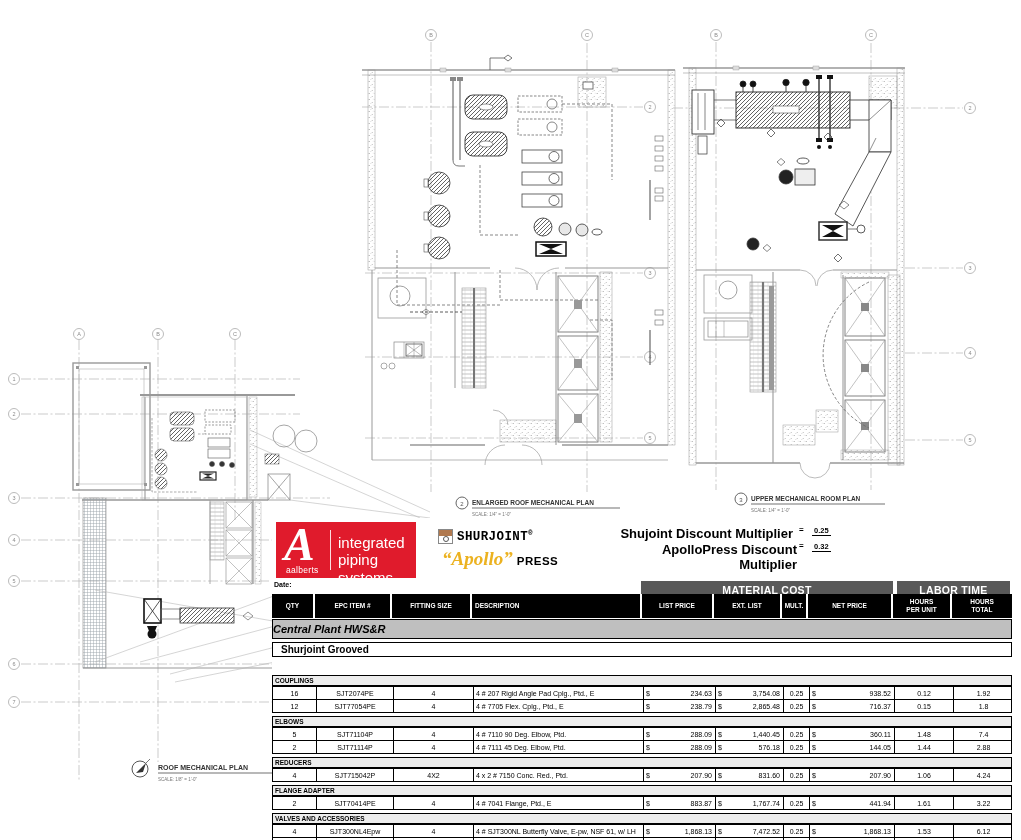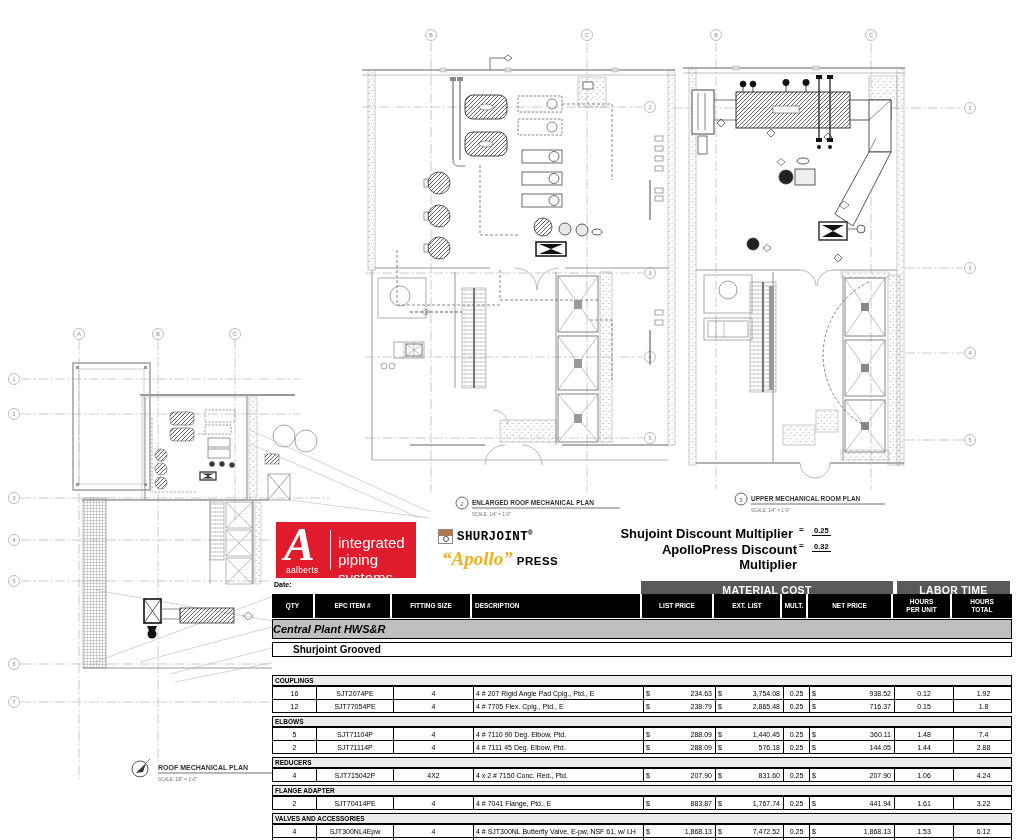--- a/index.html
+++ b/index.html
@@ -39,21 +39,21 @@
   .grid10{display:grid;grid-template-columns:43px 77px 80px 170px 72px 68px 26px 85px 59px 60px;}
   .hdr-row{position:absolute;left:0;top:76px;width:740px;height:24px;}
   .hdr-cell{background:#000;color:#fff;font-size:6.5px;font-weight:bold;display:flex;flex-direction:column;
             align-items:center;justify-content:center;border-right:2px solid #fff;line-height:1.2;text-align:center;}
   .hdr-cell:last-child{border-right:none;}
   .hdr-cell.left{align-items:flex-start;padding-left:3px;}
   .t-body{position:absolute;left:0;top:101px;width:740px;}
   .t-row-title{height:20px;background:#bfbfbf;border:1px solid #000;font-size:11px;font-weight:bold;
                display:flex;align-items:center;box-sizing:border-box;margin-bottom:3px;font-style:italic;}
   .t-row-sub{height:15px;background:#fff;border:1px solid #000;font-size:10px;font-weight:bold;
-             display:flex;align-items:center;padding-left:20px;box-sizing:border-box;margin-bottom:18px;}
+             display:flex;align-items:center;padding-left:8px;box-sizing:border-box;margin-bottom:18px;}
   .cat-row{height:11px;background:#ededed;border:1px solid #000;font-size:6.5px;font-weight:bold;
            display:flex;align-items:center;padding-left:2px;box-sizing:border-box;}
   .rows-box{border:1px solid #000;margin-bottom:3px;}
   .t-row{height:12px;font-size:7px;}
   .t-row + .t-row{border-top:1px solid #000;}
   .t-cell{display:flex;align-items:center;justify-content:center;border-left:1px solid #000;
           overflow:hidden;white-space:nowrap;box-sizing:border-box;}
   .t-cell:first-child{border-left:none;}
   .t-cell.left{justify-content:flex-start;padding-left:2px;}
   .t-cell.money{justify-content:space-between;padding:0 3px 0 2px;}

